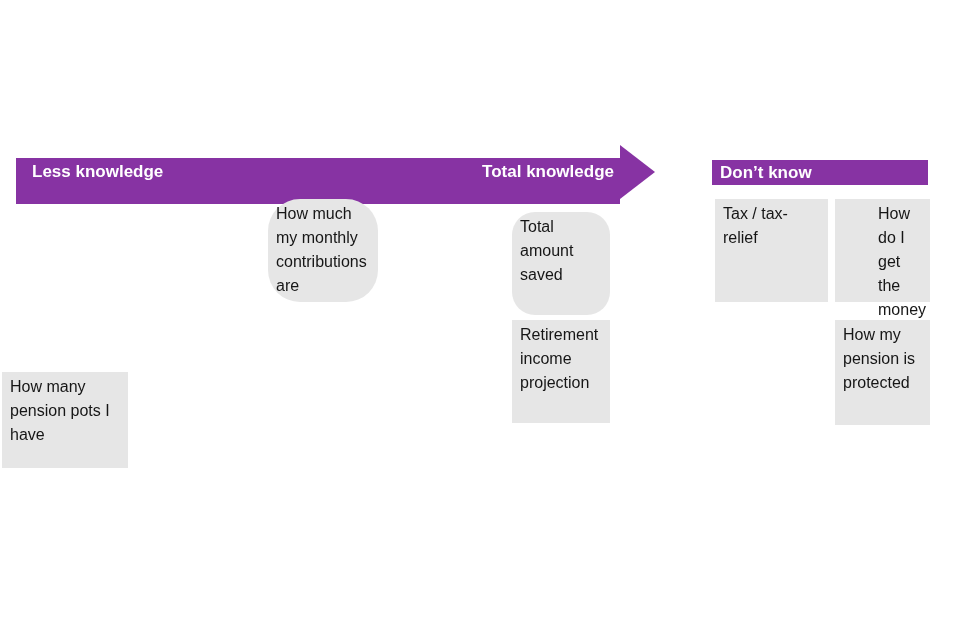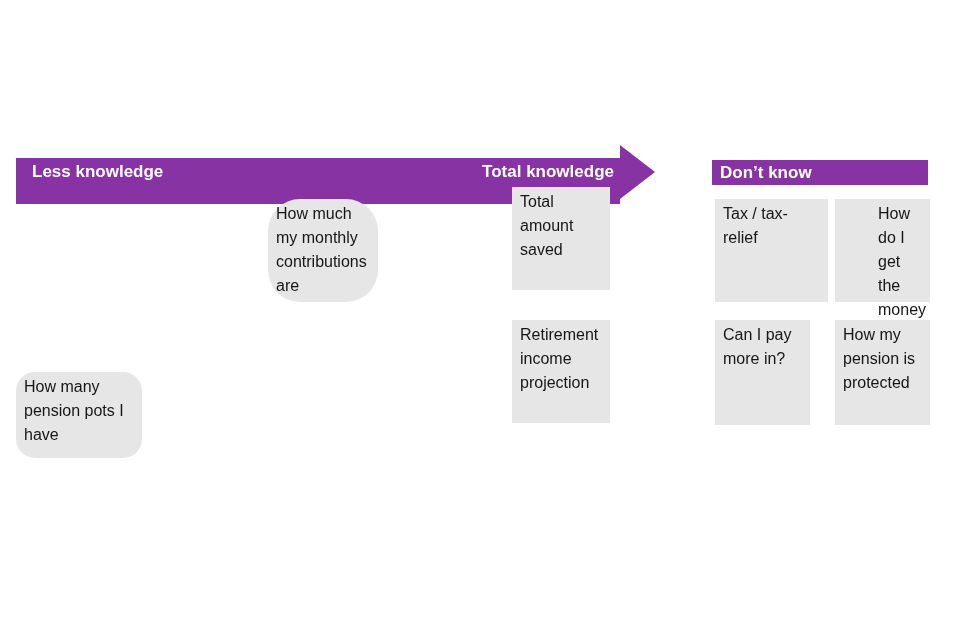--- a/index.html
+++ b/index.html
@@ -70,24 +70,24 @@
   .item-box {
     position: absolute;
     background: var(--box-background, #E6E6E6);
     color: var(--box-text, #161616);
     font-size: 16px;
     line-height: 24px;
     box-sizing: border-box;
     padding: 3px 6px 3px 8px;
   }
   .b1  { left: 16px;  top: 199px; width: 126px; height: 169px; }
-  .b2  { left: 16px;  top: 372px; width: 126px; height: 86px; border-radius: 19px;  }
+  .b2  { left: 2px;  top: 372px; width: 126px; height: 96px;  }
   .b3  { left: 156px; top: 199px; width: 98px;  height: 103px; }
   .b4  { left: 268px; top: 199px; width: 110px; height: 103px; border-radius: 32px; }
-  .b5  { left: 512px; top: 187px; width: 98px;  height: 103px; }
+  .b5  { left: 512px; top: 212px; width: 98px;  height: 103px; border-radius: 23px; }
   .b6  { left: 512px; top: 320px; width: 98px;  height: 103px; }
   .b7  { left: 715px; top: 199px; width: 113px;  height: 103px; }
   .b8  { left: 835px; top: 199px; width: 95px;  height: 103px; padding-left: 43px; }
   .b9  { left: 715px; top: 320px; width: 95px;  height: 105px; }
   .b10 { left: 835px; top: 320px; width: 95px;  height: 105px; }
 </style>
 </head>
 <body>
 
 <div class="canvas">
@@ -102,16 +102,15 @@
     <span class="banner-label">Don’t know</span>
   </div>
 
   <div class="item-box b2">How many pension pots I have</div>
   <div class="item-box b4">How much my monthly contributions are</div>
   <div class="item-box b5">Total amount saved</div>
   <div class="item-box b6">Retirement income projection</div>
 
   <div class="item-box b7">Tax / tax-relief</div>
   <div class="item-box b8">How do I get the money at the end</div>
-  <div class="item-box b9">Can I pay more in?</div>
   <div class="item-box b10">How my pension is protected</div>
 
 </div>
 
 </body></html>

